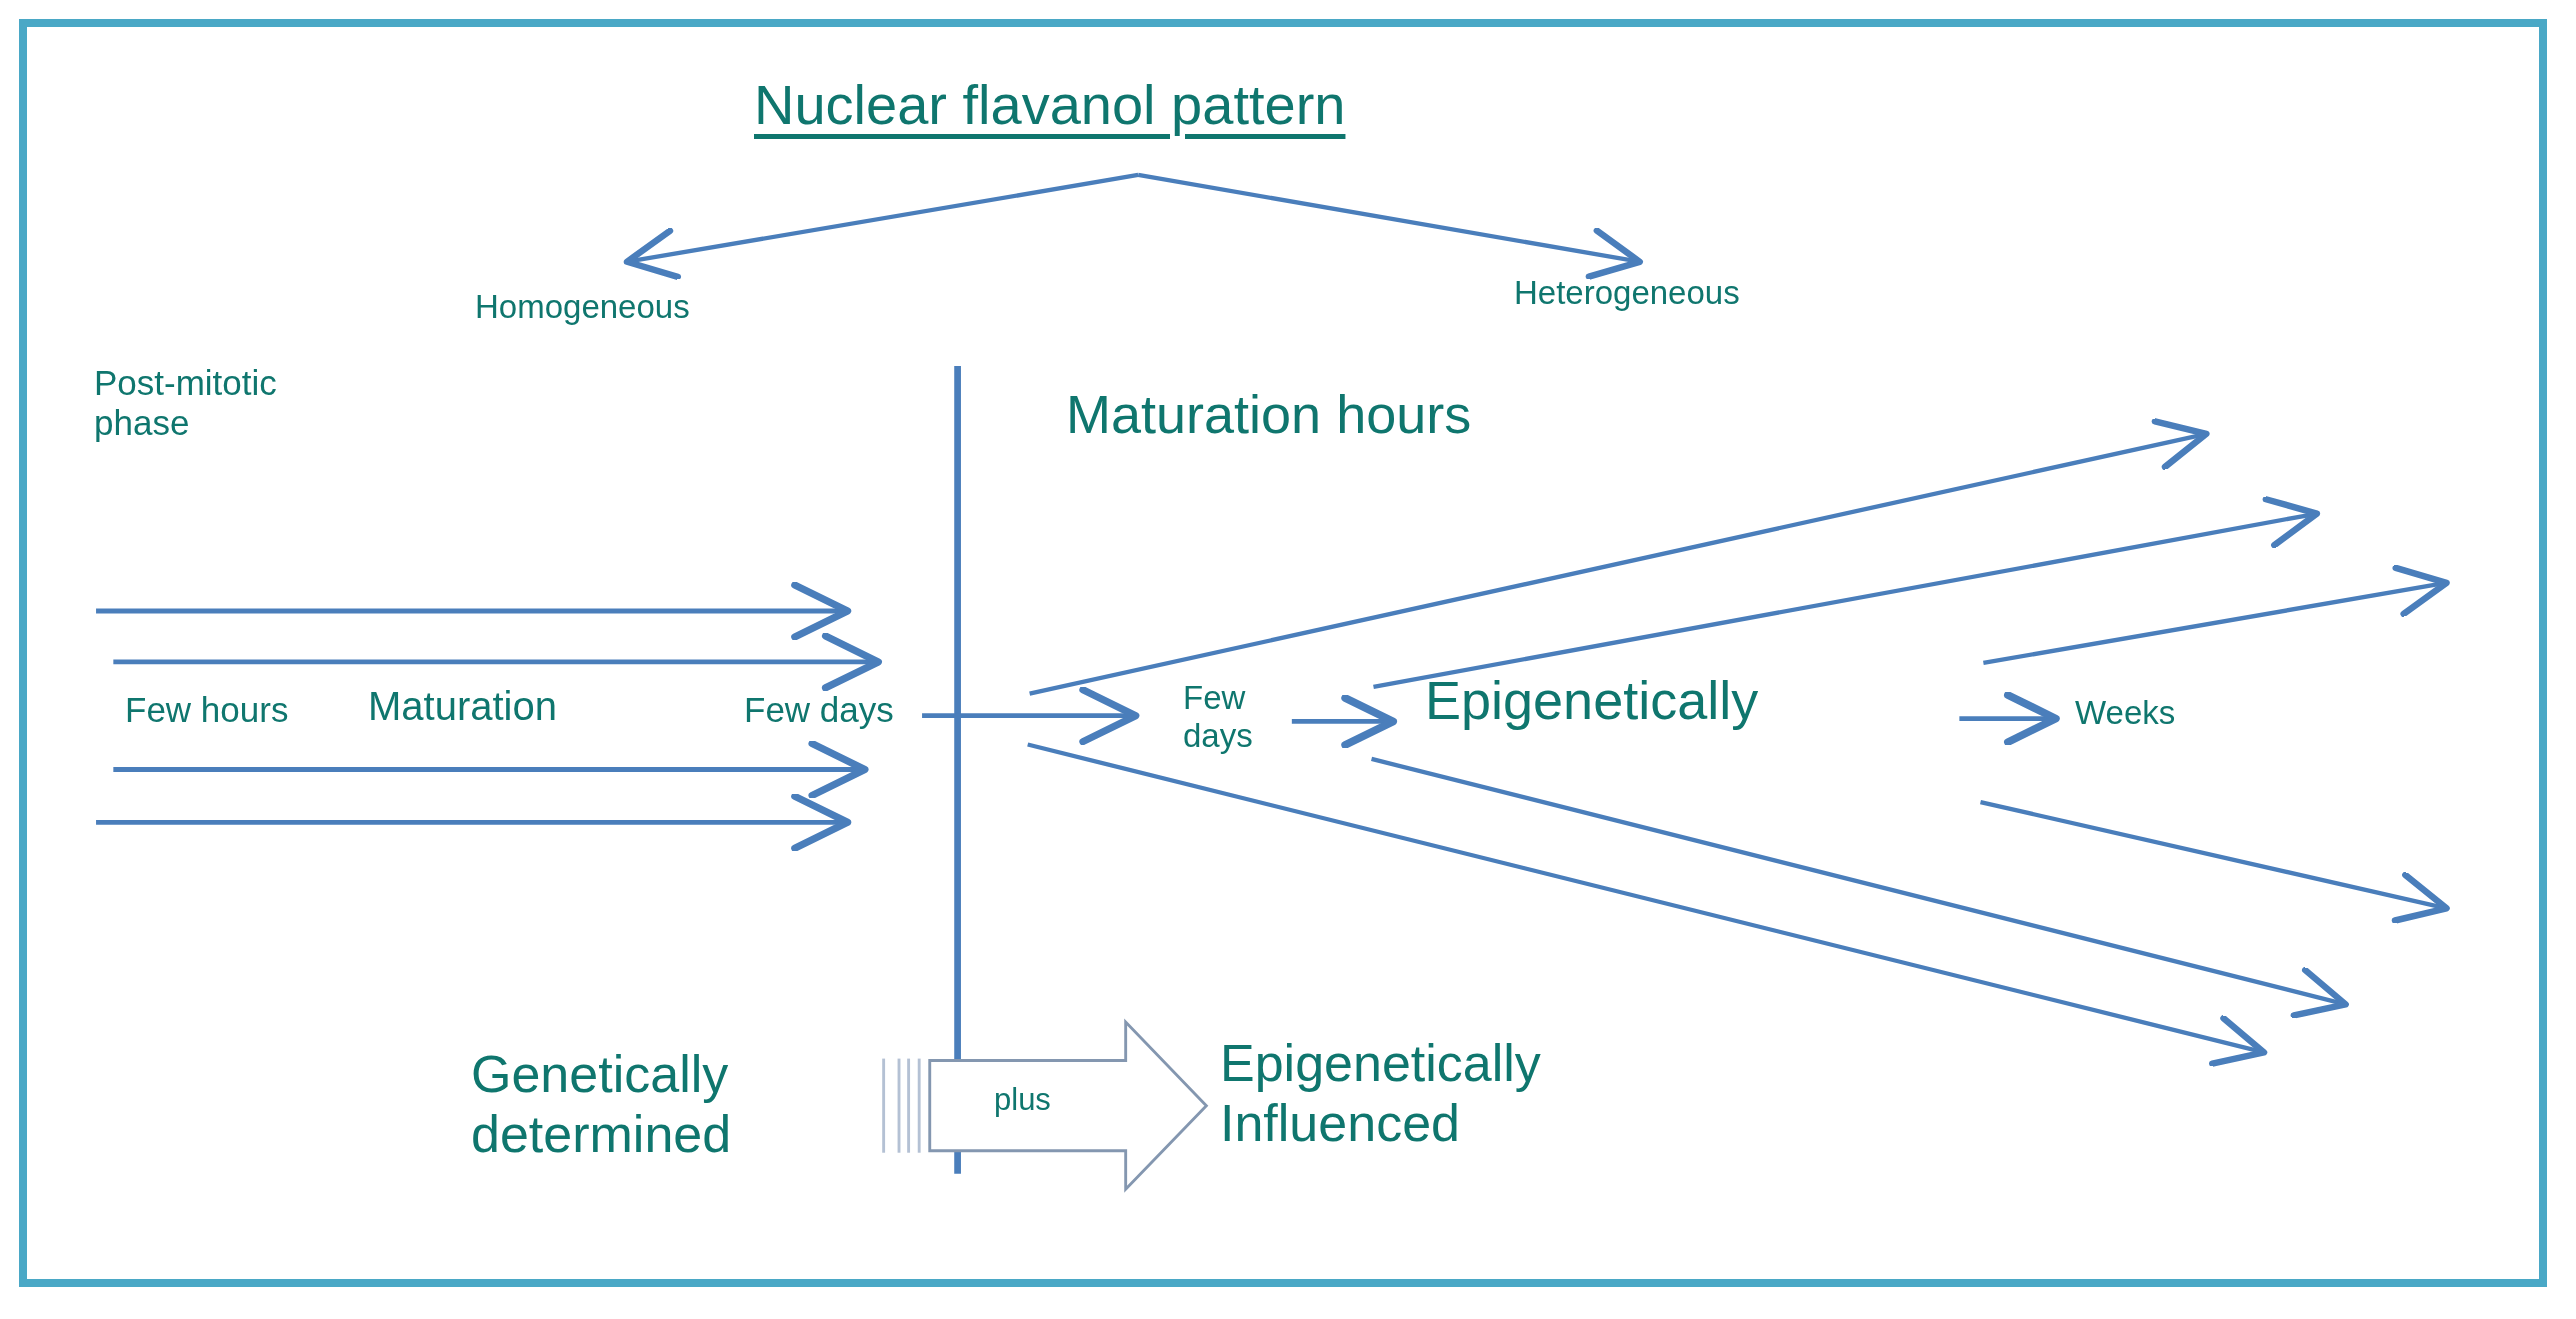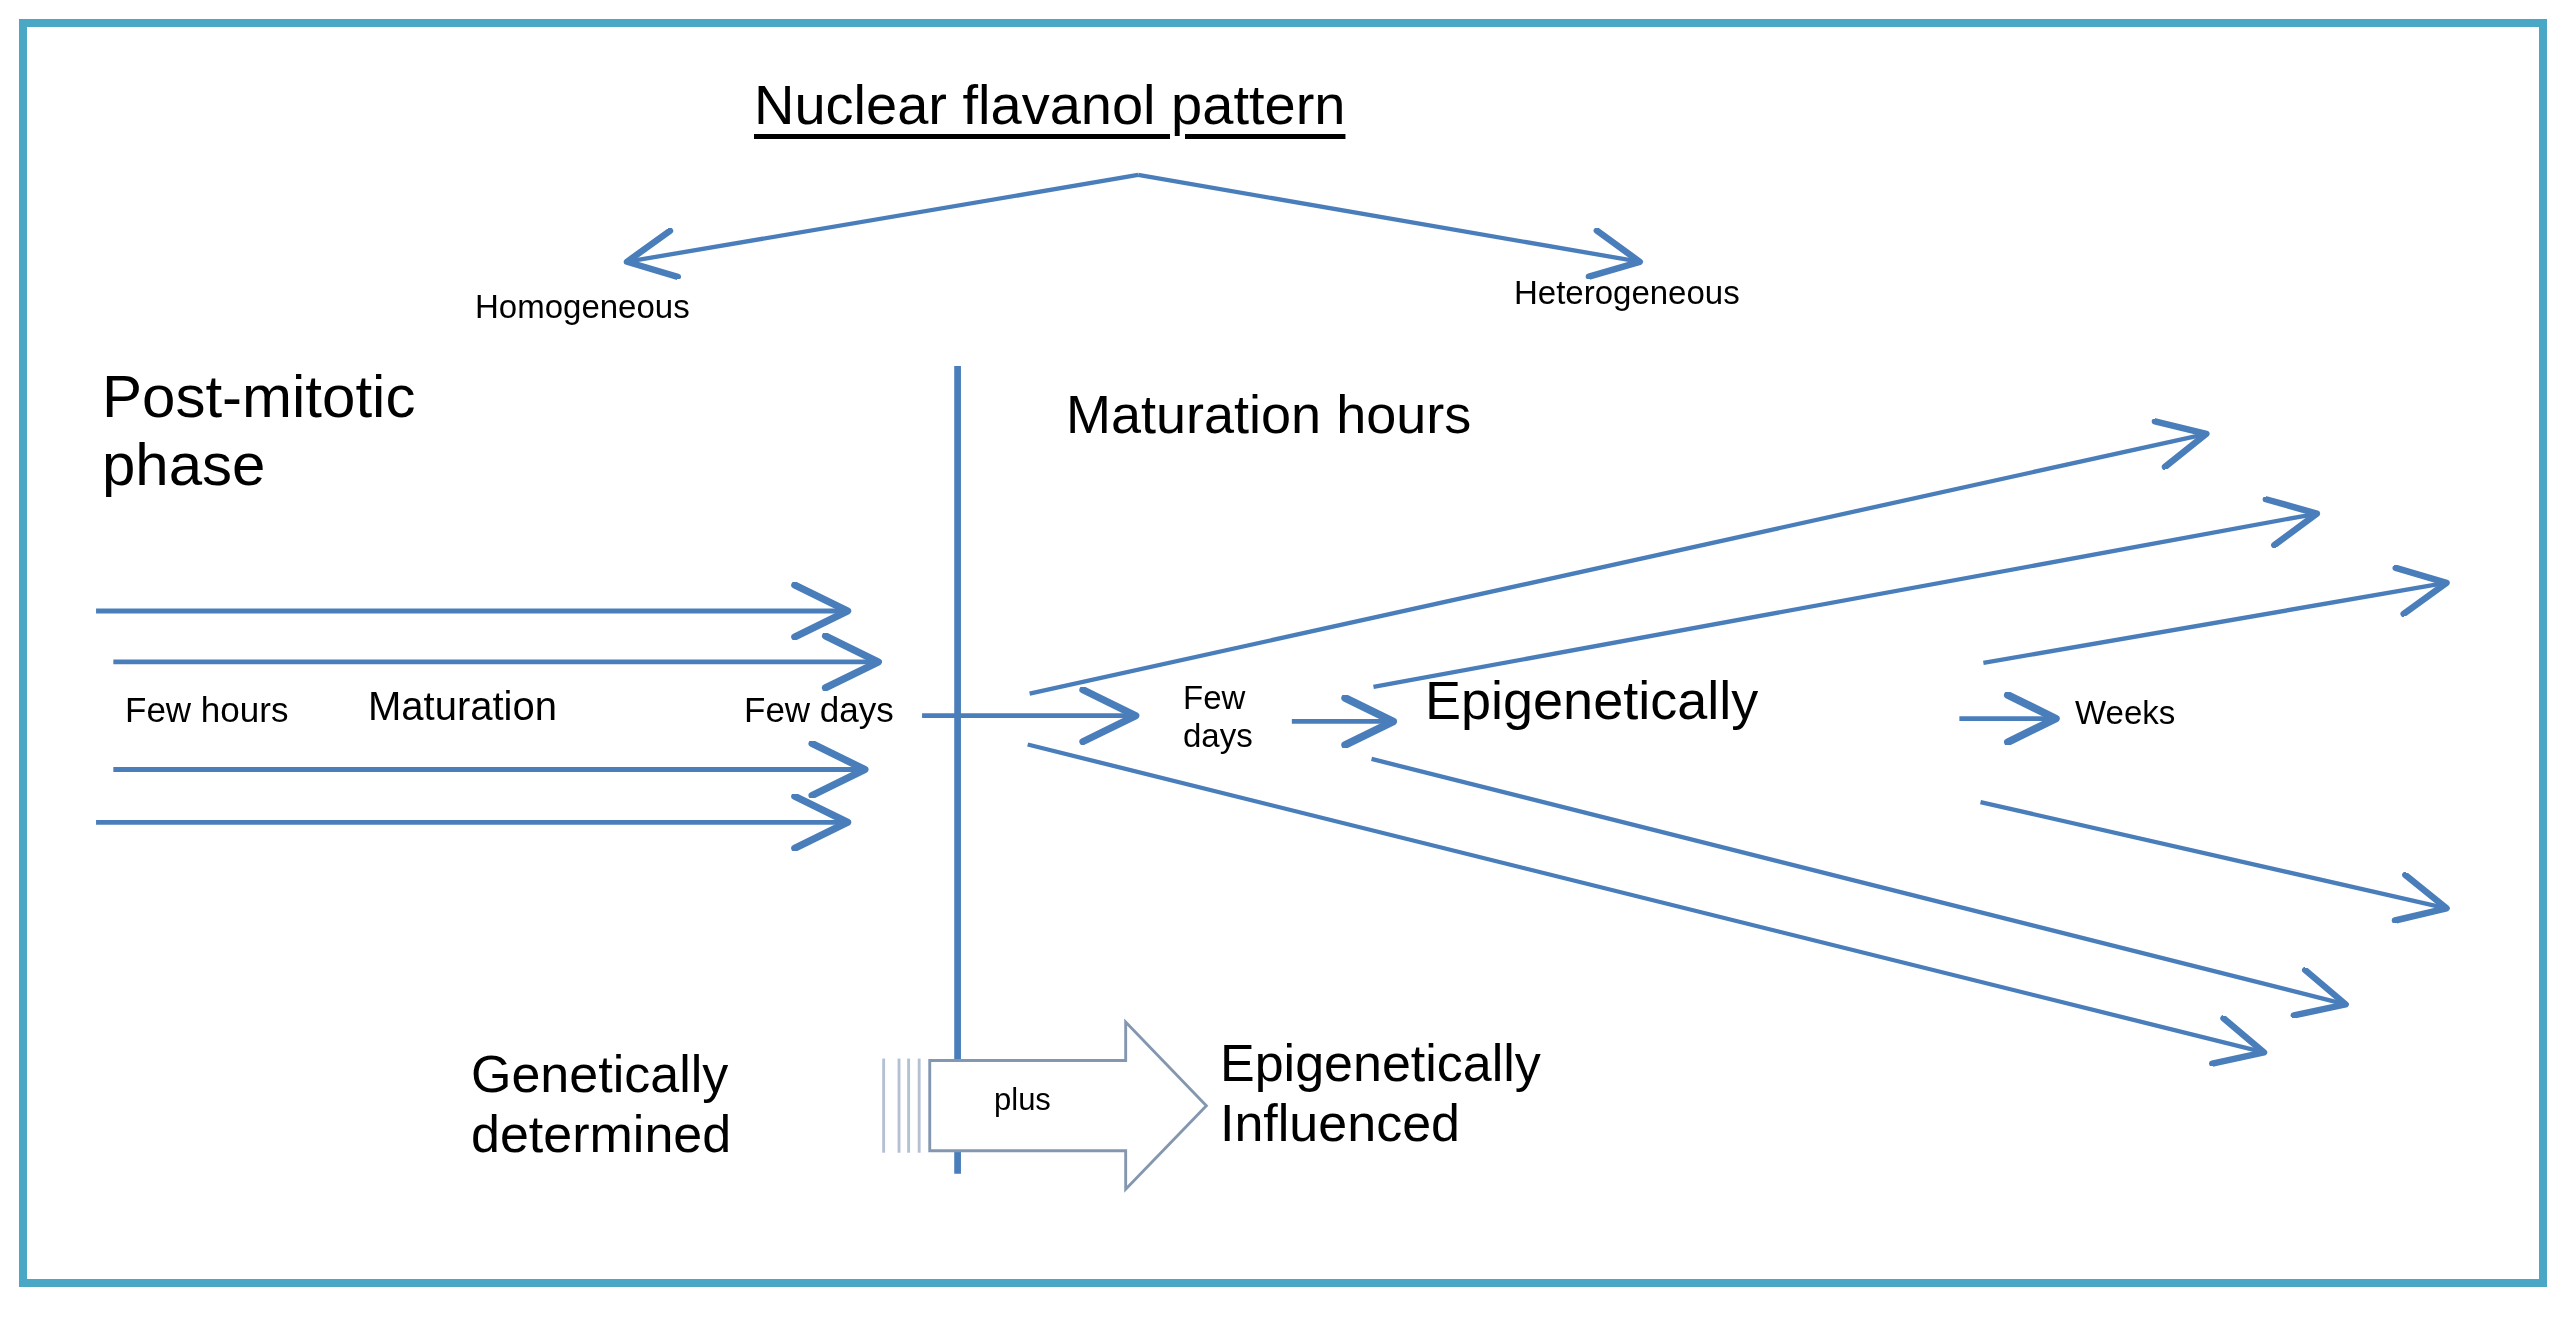--- a/index.html
+++ b/index.html
@@ -30,21 +30,21 @@
   }
   #diagram-svg {
     position: absolute;
     left: 0;
     top: 0;
     width: 2576px;
     height: 1320px;
   }
   .txt {
     position: absolute;
-    color: #000000;
+    color: #0f766e;
     white-space: pre;
     line-height: 1.14;
     font-family: "Liberation Sans", sans-serif;
   }
   
   #title {
     font-size: 56px;
     left: 754px;
     top: 73px;
     text-decoration: underline;
@@ -56,22 +56,22 @@
     left: 475px;
     top: 288px;
   }
   #label-heterogeneous {
     font-size: 33px;
     left: 1487px;
     top: 274px;
     margin-left: 27px;
   }
   #label-postmitotic {
-    font-size: 60px;
-    left: 102px;
+    font-size: 35px;
+    left: 94px;
     top: 363px;
     width: 413px;
   }
   #label-maturation {
     font-size: 54px;
     left: 1066px;
     top: 384px;
   }
   #label-fewhours {
     font-size: 35px;

